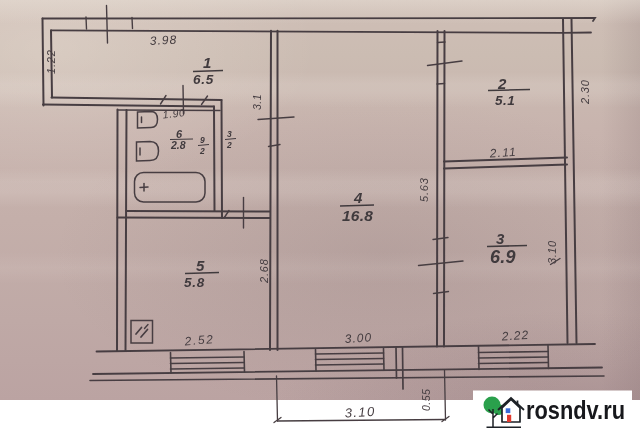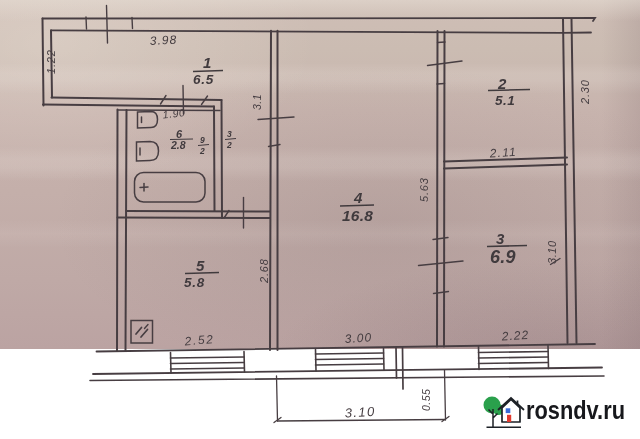--- a/index.html
+++ b/index.html
@@ -1,17 +1,17 @@
 <!DOCTYPE html>
 <html><head>
 <meta charset="utf-8">
 <style>
   html,body{margin:0;padding:0;}
   body{width:640px;height:439px;overflow:hidden;font-family:"Liberation Sans",sans-serif;}
-  #paper{position:relative;width:640px;height:349px;
+  #paper{position:relative;width:640px;height:400px;
     background:
       linear-gradient(180deg, rgba(230,222,212,0.55) 0%, rgba(230,222,212,0.28) 3%, rgba(230,222,212,0) 6%),
       linear-gradient(180deg, rgba(0,0,0,0) 18%, rgba(255,250,244,0.12) 21%, rgba(255,250,244,0.12) 23%, rgba(0,0,0,0) 27%),
       linear-gradient(180deg, rgba(0,0,0,0) 42%, rgba(255,250,244,0.13) 45.5%, rgba(255,250,244,0.13) 48%, rgba(0,0,0,0) 52%),
       linear-gradient(180deg, rgba(0,0,0,0) 63%, rgba(255,248,242,0.08) 67%, rgba(0,0,0,0) 71%),
       linear-gradient(90deg, rgba(0,0,0,0) 94%, rgba(120,98,102,0.18) 100%),
       radial-gradient(ellipse 460px 220px at 60% 64%, rgba(110,92,96,0.16), rgba(110,92,96,0) 72%),
       radial-gradient(ellipse 420px 150px at 88% 104%, rgba(115,92,100,0.26), rgba(115,92,100,0) 70%),
       radial-gradient(ellipse 380px 200px at 8% 12%, rgba(255,248,238,0.25), rgba(255,248,238,0) 70%),
       linear-gradient(180deg, #cfbeb6 0%, #cbbcb2 14%, #c8b4ae 32%, #c4afaa 55%, #bfa9a6 80%, #bba3a2 100%);

